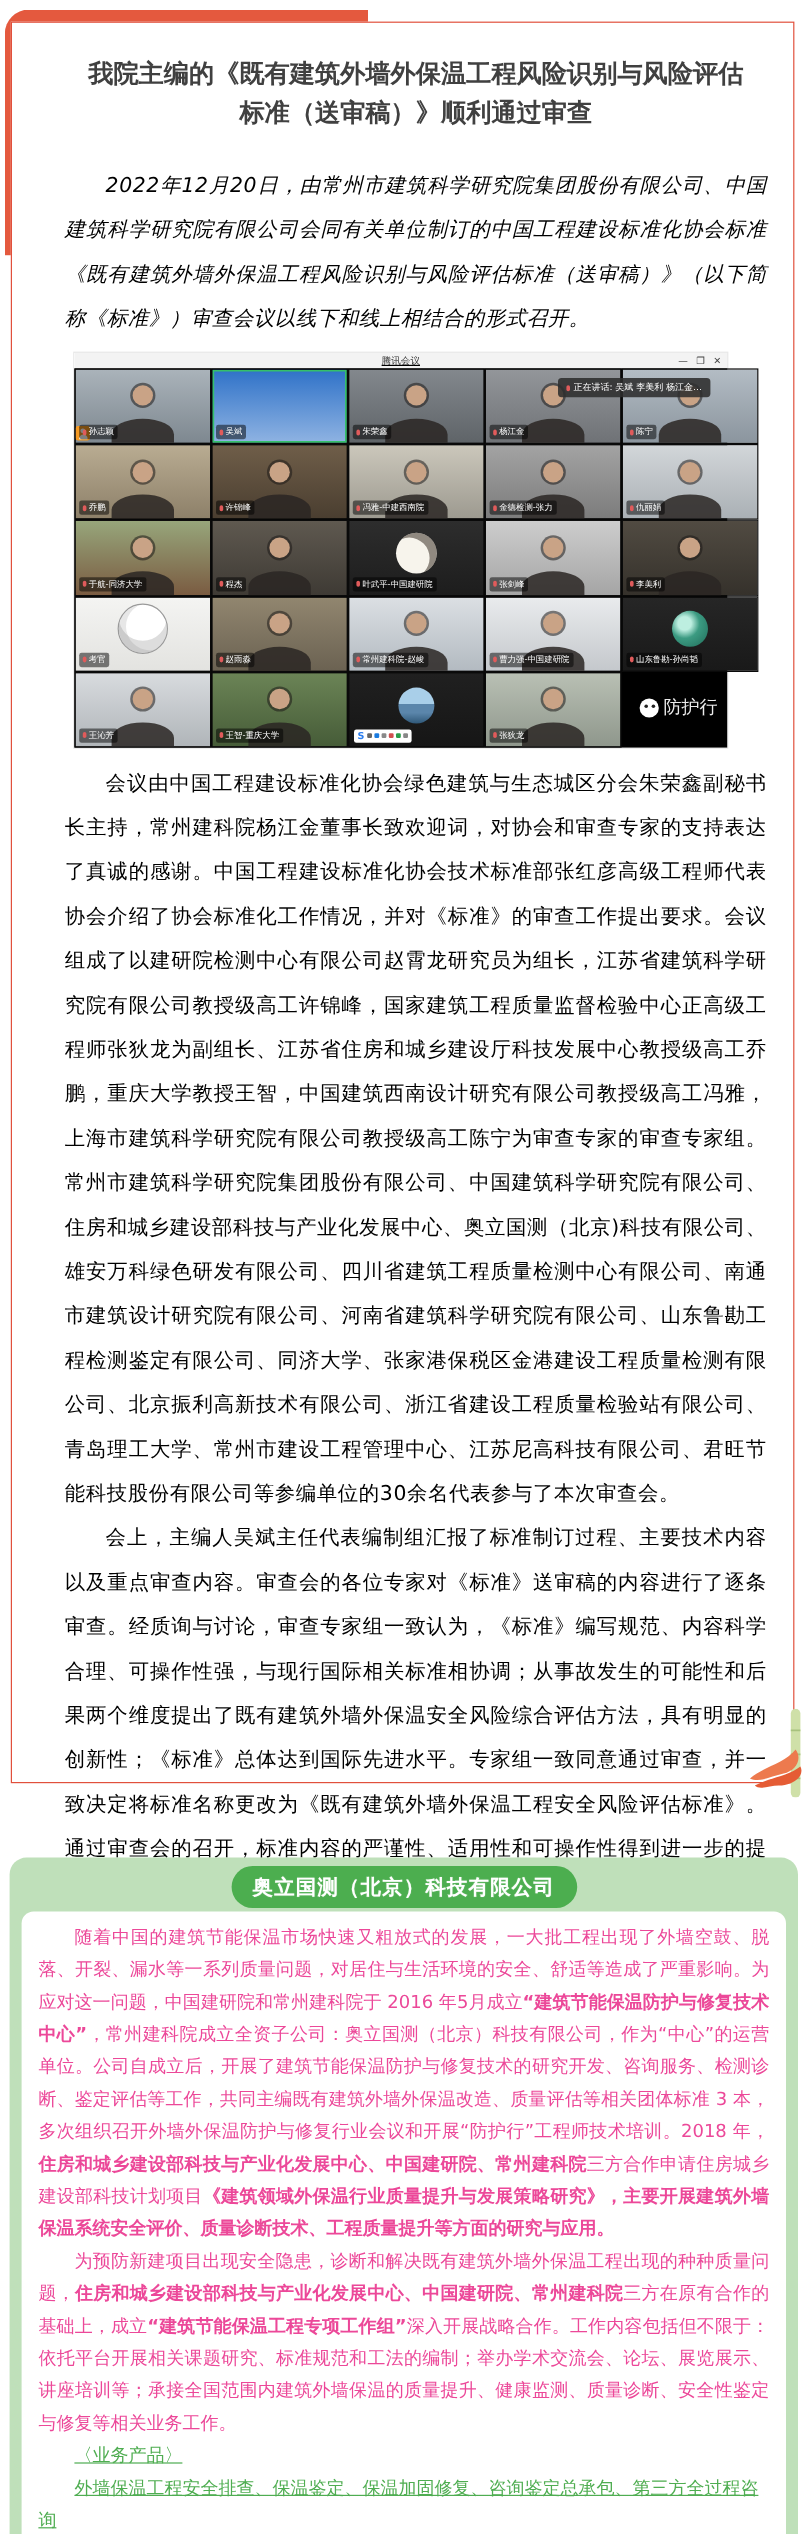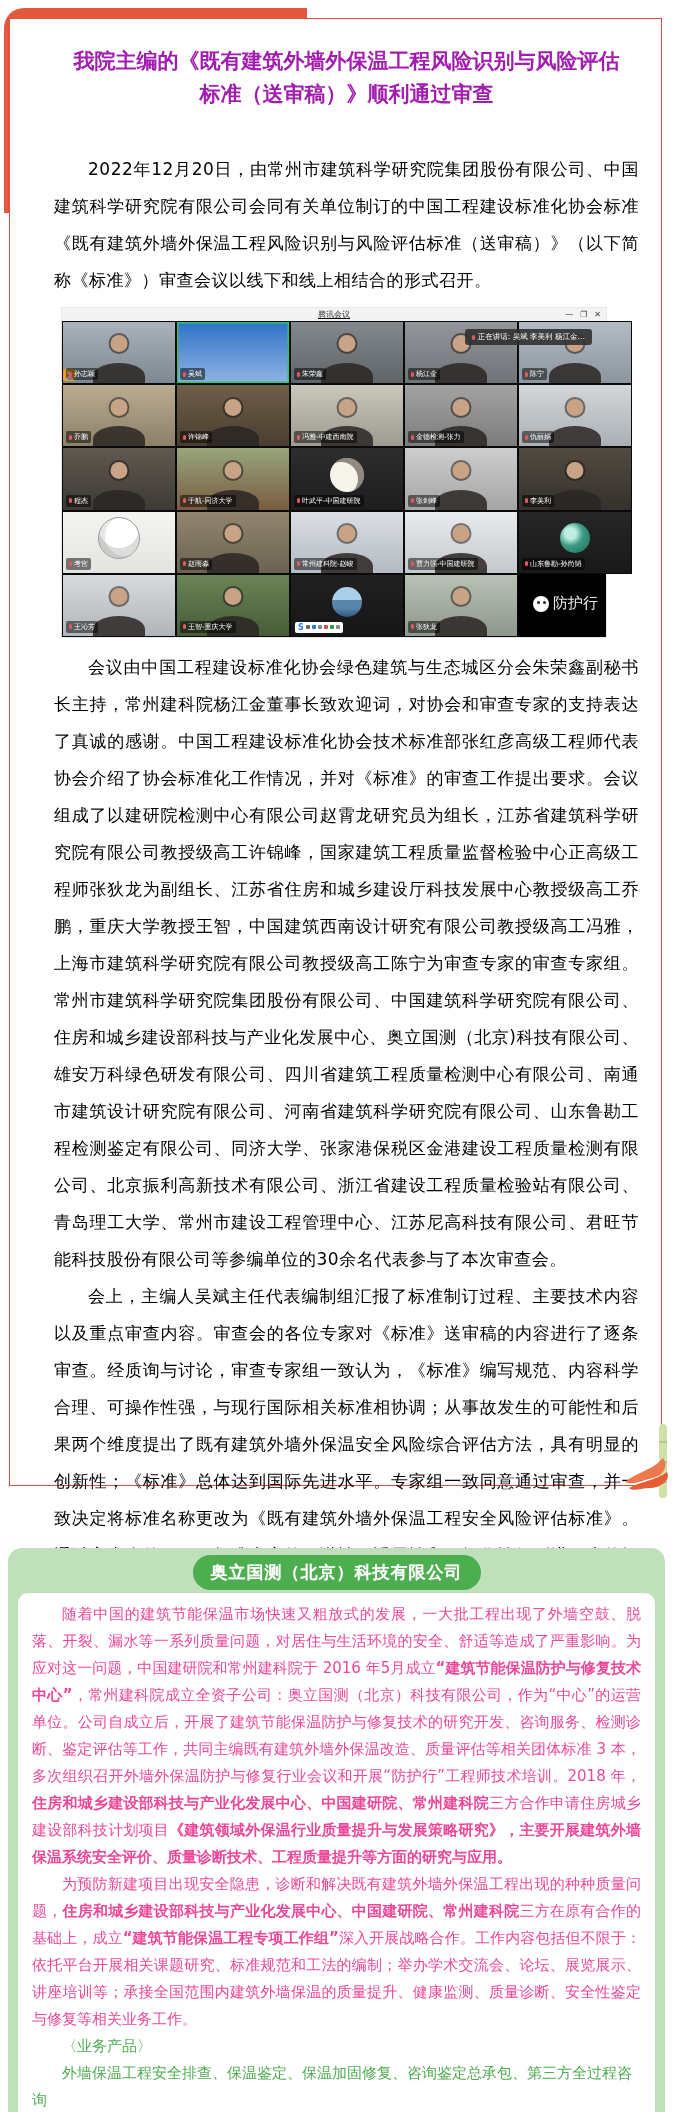--- a/index.html
+++ b/index.html
@@ -12,28 +12,28 @@
     position:absolute;left:4px;top:8px;width:290px;height:192px;
     border-top:13px solid #e4593e;border-left:13px solid #e4593e;
     border-top-left-radius:20px;pointer-events:none;
   }
   .article-box{
     position:absolute;left:9px;top:18px;width:653px;height:1468px;
     border:1px solid #e1503c;background:#fff;box-sizing:border-box;
   }
   .article-inner{padding:26px 22px 0 44px;}
   .article-title{
-    font-size:21px;font-weight:bold;color:#a21caf;text-align:center;
+    font-size:21px;font-weight:bold;color:#404040;text-align:center;
     line-height:33px;margin:0 auto;width:94%;
   }
   .article-p{
     font-size:17px;line-height:37px;color:#000;text-align:justify;
     text-indent:2em;margin:0;letter-spacing:0.5px;
   }
-  .p1{margin-top:40px;}
+  .p1{margin-top:26px;font-style:italic;}
   .p-after-img{margin-top:12px;}
   
   .meeting{width:544px;margin:9px 0 0 8px;box-shadow:0 0 0 1px #e8e8e8;text-decoration:underline;}
   .meeting-titlebar{
     position:relative;height:13px;background:#f3f3f3;
     display:flex;align-items:center;justify-content:center;
   }
   .meeting-title{font-size:8px;color:#333;}
   .win-controls{position:absolute;right:5px;top:0;height:13px;display:flex;gap:7px;align-items:center;}
   .win-controls span{font-size:8px;color:#444;line-height:13px;}
@@ -108,21 +108,21 @@
   }
   .white-panel{
     margin:3px 10px 0;background:#fff;border-radius:10px;
     padding:8px 14px 24px;min-height:520px;box-sizing:border-box;
   }
   .f-p{
     font-size:15px;line-height:27px;color:#ec4899;text-align:justify;
     text-indent:2em;margin:0;
   }
   .f-p .b{font-weight:bold;}
-  .f-line{font-size:15px;line-height:27px;color:#4fad51;text-indent:2em;margin:0;}
+  .f-line{font-size:15px;line-height:27px;color:#4fad51;text-indent:2em;margin:0;text-decoration:underline;}
 </style>
 </head>
 <body>
 
 <div class="corner-deco"></div>
 
 <div class="article-box">
   <div class="article-inner">
     <h1 class="article-title">我院主编的《既有建筑外墙外保温工程风险识别与风险评估标准（送审稿）》顺利通过审查</h1>
     <p class="article-p p1">2022年12月20日，由常州市建筑科学研究院集团股份有限公司、中国建筑科学研究院有限公司会同有关单位制订的中国工程建设标准化协会标准《既有建筑外墙外保温工程风险识别与风险评估标准（送审稿）》（以下简称《标准》）审查会议以线下和线上相结合的形式召开。</p>
@@ -213,34 +213,34 @@
               </div>
             </div>
             <div class="tile" style="background: linear-gradient(rgb(210, 214, 217) 0%, rgb(170, 176, 181) 100%);">
               <div class="person-head"></div>
               <div class="person-body"></div>
               <div class="tile-label">
                 <span class="mic"></span>
                 <span>仇丽娟</span>
               </div>
             </div>
+            <div class="tile" style="background: linear-gradient(rgb(151, 166, 123) 0%, rgb(122, 91, 65) 100%);">
+              <div class="person-head"></div>
+              <div class="person-body"></div>
+              <div class="tile-label">
+                <span class="mic"></span>
+                <span>于航-同济大学</span>
+              </div>
+            </div>
             <div class="tile" style="background: linear-gradient(rgb(95, 89, 80) 0%, rgb(62, 58, 52) 100%);">
               <div class="person-head"></div>
               <div class="person-body"></div>
               <div class="tile-label">
                 <span class="mic"></span>
                 <span>程杰</span>
-              </div>
-            </div>
-            <div class="tile" style="background: linear-gradient(rgb(151, 166, 123) 0%, rgb(122, 91, 65) 100%);">
-              <div class="person-head"></div>
-              <div class="person-body"></div>
-              <div class="tile-label">
-                <span class="mic"></span>
-                <span>于航-同济大学</span>
               </div>
             </div>
             <div class="tile" style="background: linear-gradient(rgb(45, 45, 45) 0%, rgb(29, 29, 29) 100%);">
               <div class="avatar calligraphy"></div>
               <div class="tile-label">
                 <span class="mic"></span>
                 <span>叶武平-中国建研院</span>
               </div>
             </div>
             <div class="tile" style="background: linear-gradient(rgb(205, 205, 205) 0%, rgb(165, 165, 165) 100%);">

